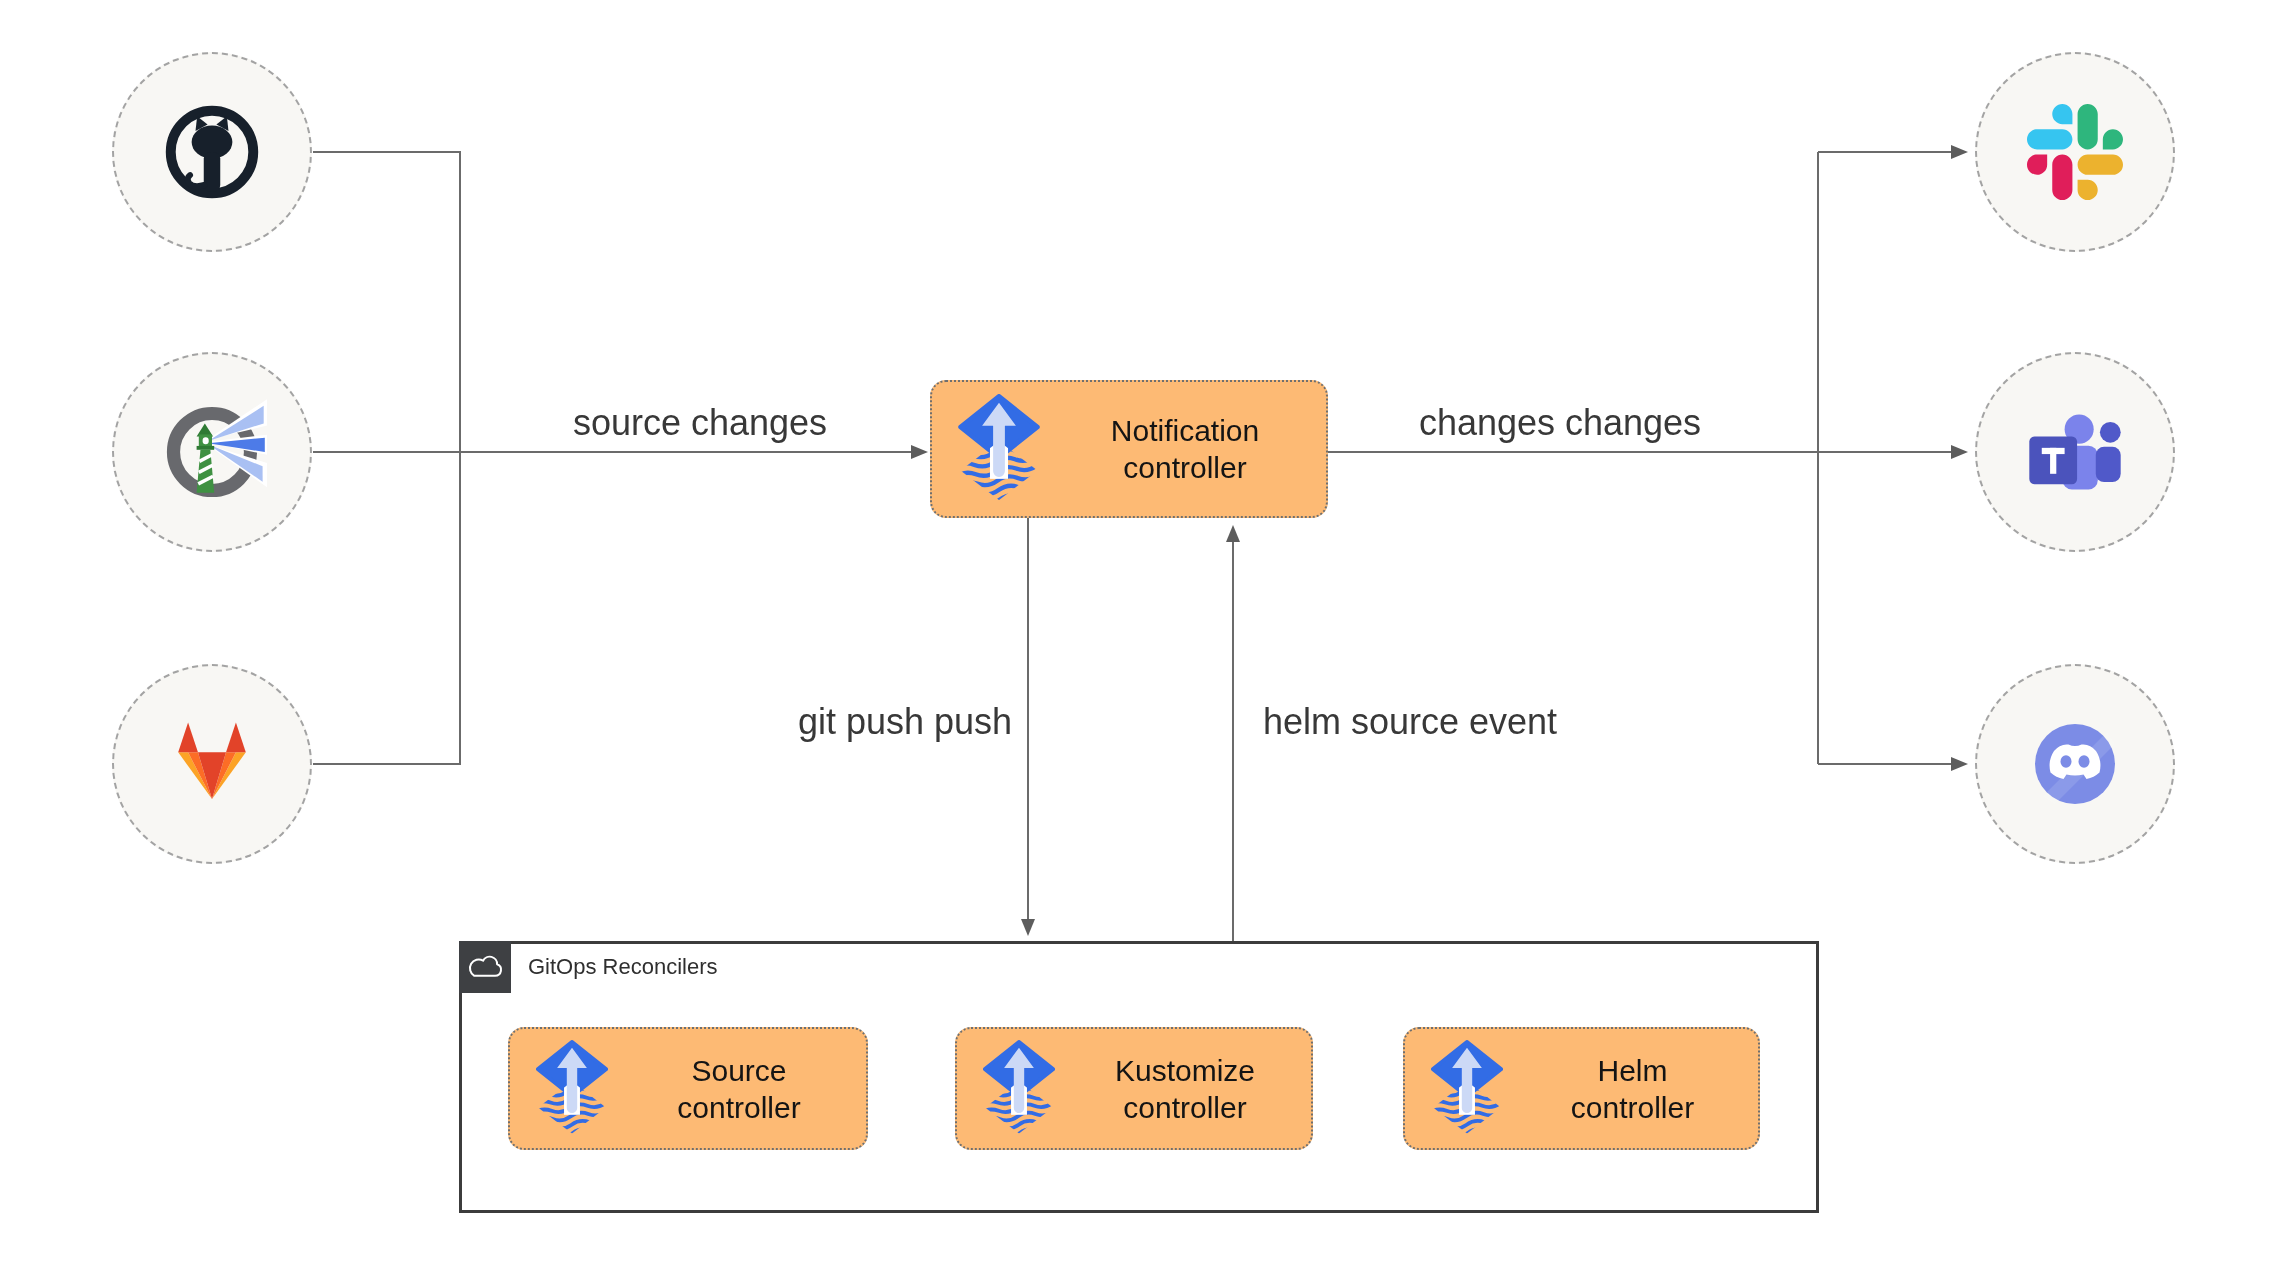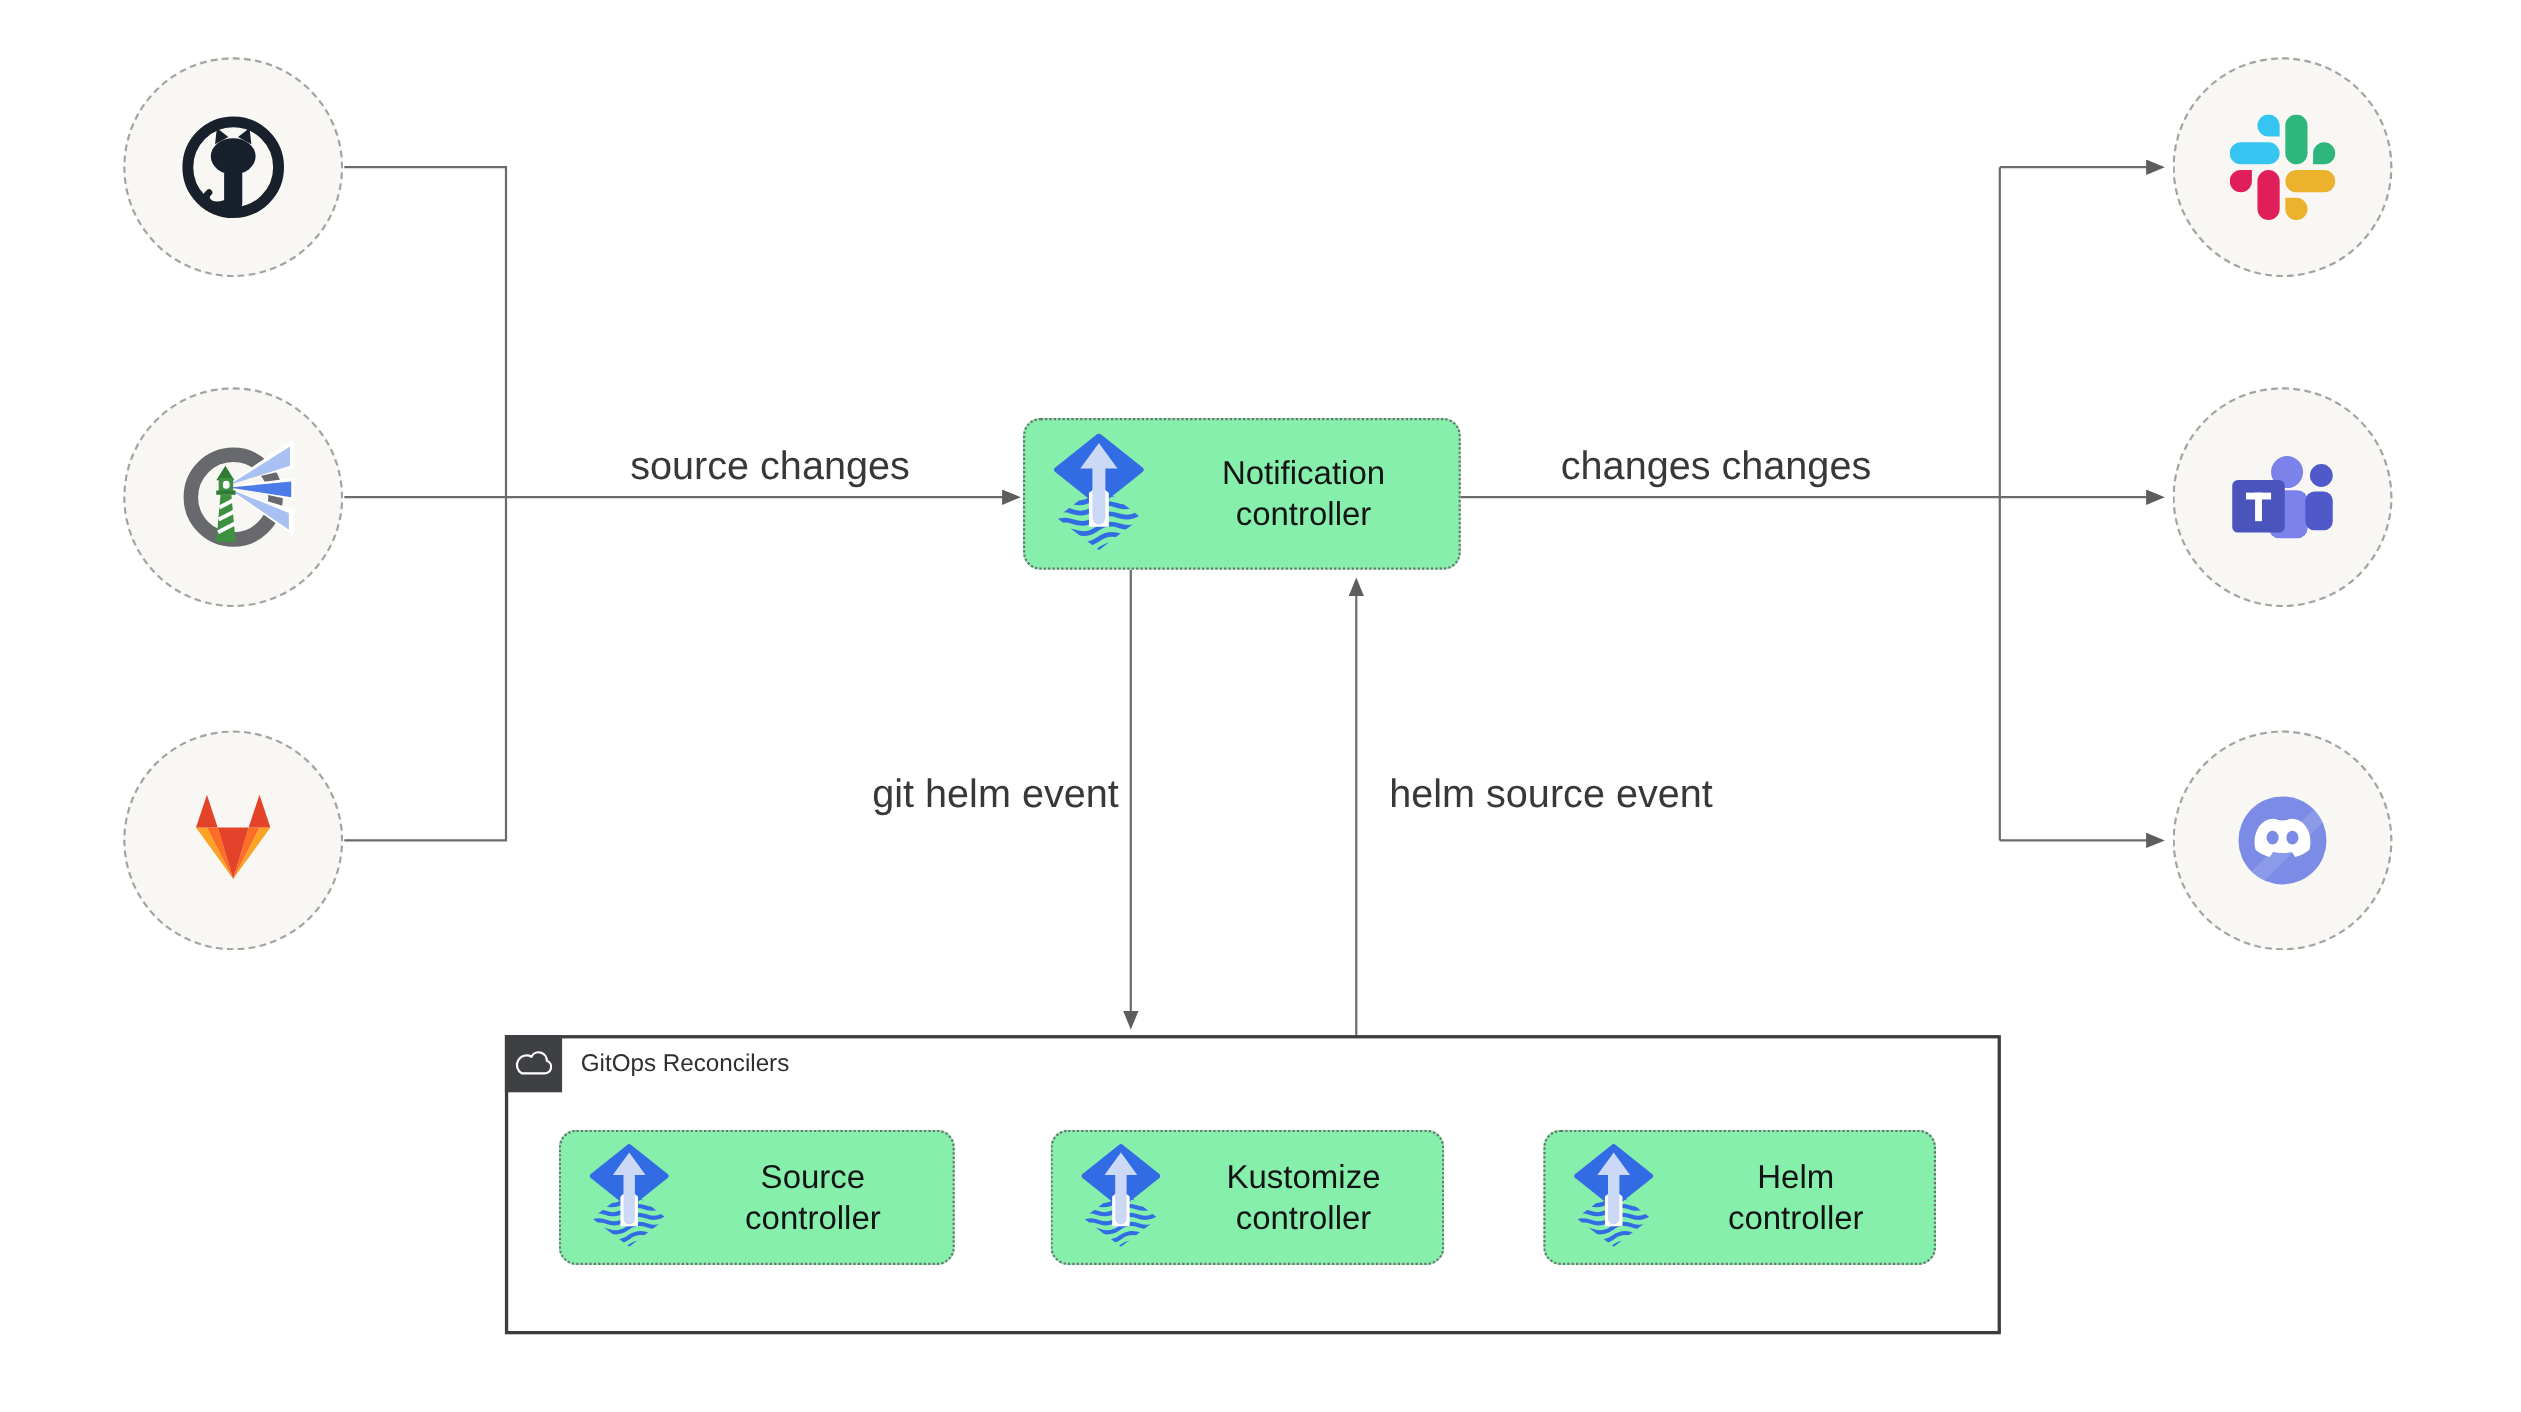--- a/index.html
+++ b/index.html
@@ -2,21 +2,21 @@
 <html><head>
 <meta charset="utf-8">
 <style>
   html,body{margin:0;padding:0;background:#ffffff;}
   .canvas{position:relative;width:2292px;height:1284px;background:#ffffff;
           font-family:"Liberation Sans",sans-serif;overflow:hidden;}
   .connectors{position:absolute;left:0;top:0;width:2292px;height:1284px;}
   .circle{position:absolute;width:200px;height:200px;border-radius:50%;
           border:2px dashed #a3a3a3;background:#f8f7f4;box-sizing:border-box;
           display:flex;align-items:center;justify-content:center;}
-  .node{position:absolute;box-sizing:border-box;background:#86efac;
+  .node{position:absolute;box-sizing:border-box;background:#fdba74;
         border:2px dotted #6f6f6f;border-radius:16px;
         display:flex;align-items:center;padding:0 16px 0 26px;gap:20px;}
   .node-label{flex:1;text-align:center;color:#141414;font-size:30px;line-height:37px;}
   .node-label span{display:block;}
   .edge-label{position:absolute;transform:translate(-50%,-50%);white-space:nowrap;
               color:#383838;font-size:36px;}
   .outer{position:absolute;left:459px;top:941px;width:1360px;height:272px;
          border:3px solid #3c3c3c;box-sizing:border-box;background:#ffffff;}
   .outer-header{position:absolute;left:-3px;top:-3px;width:52px;height:52px;
                 background:#3e4043;display:flex;align-items:center;justify-content:center;}
@@ -197,16 +197,16 @@
       <use href="#flux-logo"></use>
     </svg>
     <div class="node-label">
       <span>Helm</span>
       <span>controller</span>
     </div>
   </div>
 
   <div class="edge-label" style="left:700px;top:423px">source changes</div>
   <div class="edge-label" style="left:1560px;top:423px">changes changes</div>
-  <div class="edge-label" style="left:905px;top:722px">git helm event</div>
+  <div class="edge-label" style="left:905px;top:722px">git push push</div>
   <div class="edge-label" style="left:1410px;top:722px">helm source event</div>
 
 </div>
 
 </body></html>

